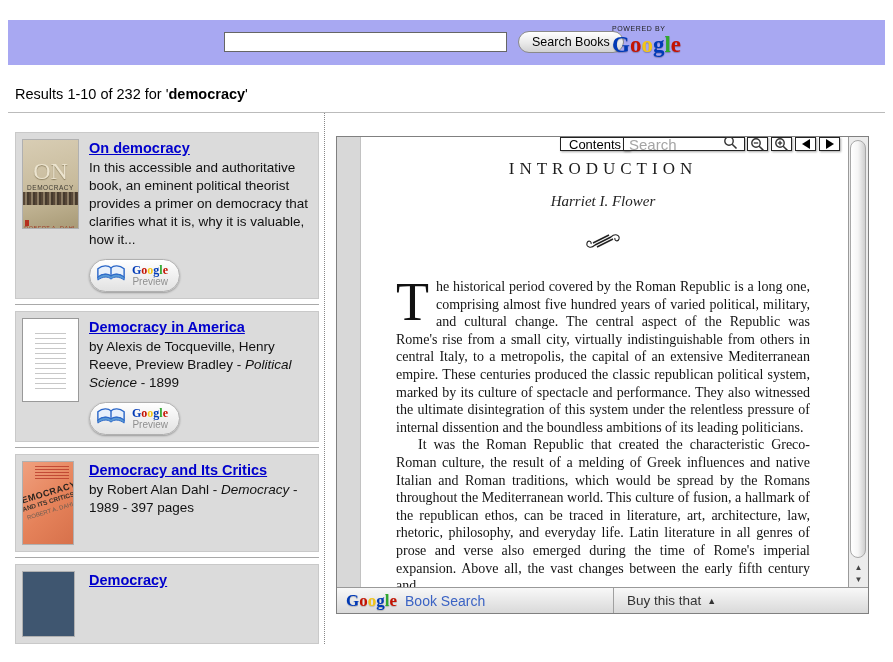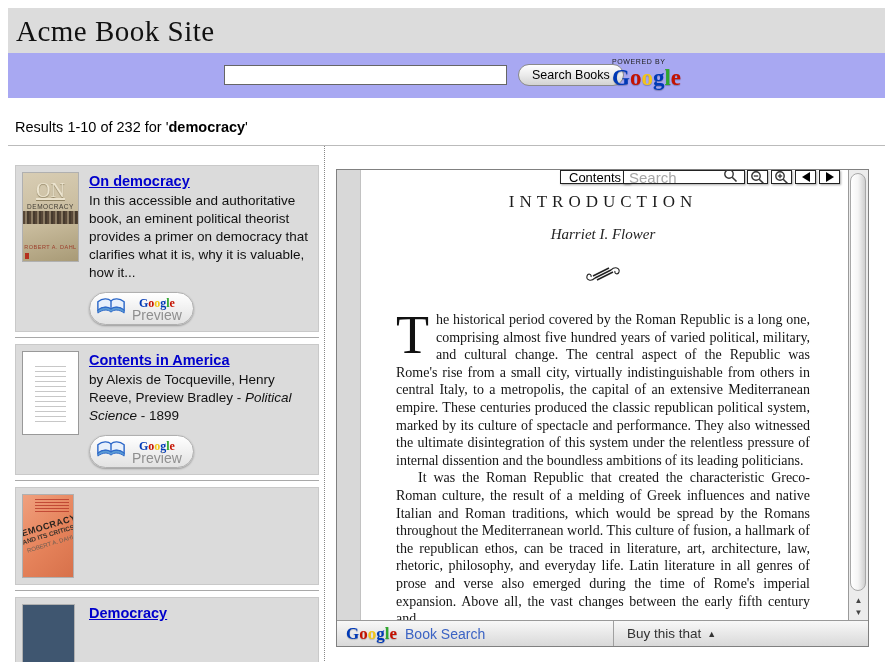--- a/index.html
+++ b/index.html
@@ -7,21 +7,21 @@
   #app { position:relative; width:893px; height:662px; overflow:hidden; background:#fff;
          font-family:"Liberation Sans", sans-serif; color:#000; }
   #inner { padding:8px; }
 
   
   .site-header { height:45px; background:#dcdcdc; }
   .site-header h1 { margin:0; padding:7px 0 0 8px; font-family:"Liberation Serif", serif;
                     font-weight:normal; font-size:29px; color:#111; letter-spacing:.5px; }
 
   
-  .search-band { position:relative; height:45px; background:#a8a8f2; }
+  .search-band { position:relative; height:45px; background:#a8a8f2;margin-top:12px; }
   .site-search { position:absolute; left:216px; top:12px; width:283px; height:20px;
                  border:1px solid #666; background:#fff; font-size:13px; padding:0 4px; }
   .search-books { position:absolute; left:510px; top:11px; height:22px; padding:0 13px;
                   border:1px solid #8a8a8a; border-radius:11px; font-size:12.5px; color:#000;
                   background:linear-gradient(#ffffff,#e9e9e9 55%,#d2d2d2); cursor:pointer;
                   font-family:"Liberation Sans", sans-serif; }
   .powered { position:absolute; left:604px; top:5px; line-height:1; }
   .powered-label { font-size:7px; letter-spacing:.6px; color:#222; margin-bottom:1px; }
   .google-logo { font-family:"Liberation Serif", serif; font-weight:bold; font-size:23px; line-height:23px;
                  text-shadow:0 1px 1px rgba(0,0,0,.25); }
@@ -44,28 +44,28 @@
   .rtitle { font-size:14.5px; font-weight:bold; color:#0000cc; text-decoration:underline; }
   .byline, .snippet { font-size:13.5px; line-height:18px; margin:2px 0 0; color:#111; }
   .it { font-style:italic; }
 
   
   .preview-btn { display:inline-flex; align-items:center; margin-top:10px; padding:3px 11px 3px 6px;
                  border:1px solid #b0b0b0; border-radius:17px; cursor:pointer;
                  background:linear-gradient(#ffffff,#e2e2e2); box-shadow:0 1px 2px rgba(0,0,0,.3); }
   .pv-text { margin-left:6px; text-align:center; line-height:12px; }
   .pv-google { font-family:"Liberation Serif", serif; font-weight:bold; font-size:12px; }
-  .pv-label { font-size:14px; color:#8f8f8f; }
+  .pv-label { font-size:10px; color:#8f8f8f;text-align:right; }
 
   
   .cover { border:1px solid #b0b0b0; overflow:hidden; position:relative; }
   .cover1 { width:57px; height:90px; background:linear-gradient(165deg,#d8cdb4 0%,#c8bb9c 55%,#a89a76 100%);
             text-align:center; }
-  .c1-on { font-family:"Liberation Serif", serif; font-size:20px; line-height:24px; margin-top:5px;
-           color:#ece4cf; text-shadow:0 1px 1px #8d8060;text-decoration:underline; }
+  .c1-on { font-family:"Liberation Serif", serif; font-size:24px; line-height:24px; margin-top:19px;
+           color:#ece4cf; text-shadow:0 1px 1px #8d8060; }
   .c1-demo { font-size:6.5px; color:#3f3b33; letter-spacing:.5px; margin-top:1px; }
   .c1-strip { height:13px; margin-top:1px;
               background:repeating-linear-gradient(90deg,#574737 0 2px,#8a7a62 2px 4px,#463a2d 4px 6px); }
   .c1-author { font-size:5.5px; color:#9c3c2a; margin-top:20px; letter-spacing:.5px; }
   .c1-mark { position:absolute; left:2px; bottom:2px; width:4px; height:6px; background:#b5301f; }
   .cover2 { width:57px; height:84px; background:#fff; border-color:#999; }
   .c2-lines { position:absolute; left:22%; right:22%; top:12%; bottom:12%; opacity:.75;
               background:repeating-linear-gradient(#fff 0 4px,#b5b5b5 4px 5px); }
   .cover3 { width:52px; height:84px; background:linear-gradient(135deg,#f0a07e 0%,#e5825a 55%,#d7714b 100%); }
   .c3-redlines { position:absolute; top:4px; left:12px; width:34px; height:13px; opacity:.75;
@@ -130,23 +130,20 @@
   .vf-buy .arrow { font-size:9px; margin-left:6px; }
   .vf-more { flex:1; border-left:1px solid #a0a0a0; display:flex; align-items:center; justify-content:center;
              cursor:pointer; }
 </style>
 </head>
 <body>
 
 <div id="app">
 <div id="inner">
 
-  <div class="site-header">
-    <h1>Acme Book Site</h1>
-  </div>
 
   <div class="search-band">
     <input class="site-search" type="text" value="" style="">
     <button class="search-books">Search Books</button>
     <div class="powered">
       <div class="powered-label">POWERED BY</div>
       <div class="google-logo"><span style="color: rgb(0, 57, 182);">G</span><span style="color: rgb(196, 18, 0);">o</span><span style="color: rgb(243, 197, 24);">o</span><span style="color: rgb(0, 57, 182);">g</span><span style="color: rgb(48, 167, 47);">l</span><span style="color: rgb(196, 18, 0);">e</span></div>
     </div>
   </div>
 
@@ -188,21 +185,21 @@
 
       <hr class="result-sep">
 
       <article class="result">
         <div class="thumb-box">
           <div class="cover cover2">
             <div class="c2-lines"></div>
           </div>
         </div>
         <div class="rtext">
-          <a class="rtitle" href="#">Contents in America</a>
+          <a class="rtitle" href="#">Democracy in America</a>
           <p class="byline"><span>by Alexis de Tocqueville, Henry Reeve, Preview Bradley - </span><span class="it">Political Science</span><span> - 1899</span></p>
           <div class="preview-btn">
             <span>
               <svg width="30" height="21" viewBox="0 0 32 22">
                 <path d="M2 6 C7 2, 13 2, 16 5 C19 2, 25 2, 30 6 L30 15 C25 11, 19 11, 16 14 C13 11, 7 11, 2 15 Z" fill="#e8f0fb" stroke="#2a66c8" stroke-width="1.5"></path>
                 <path d="M16 5 L16 14" stroke="#2a66c8" stroke-width="1.5" fill="none"></path>
                 <path d="M2 15 L2 18 C7 14, 13 14, 16 17 C19 14, 25 14, 30 18 L30 15 C25 11, 19 11, 16 14 C13 11, 7 11, 2 15 Z" fill="#5b9bd5" stroke="#2a66c8" stroke-width="1"></path>
               </svg>
             </span>
             <span class="pv-text">
@@ -218,20 +215,24 @@
       <article class="result">
         <div class="thumb-box">
           <div class="cover cover3">
             <div class="c3-redlines"></div>
             <div class="c3-rot">
               <div class="c3-l1">DEMOCRACY</div>
               <div class="c3-l2">AND ITS CRITICS</div>
               <div class="c3-l3">ROBERT A. DAHL</div>
             </div>
           </div>
+        </div>
+        <div class="rtext">
+          <a class="rtitle" href="#">Democracy and Its Critics</a>
+          <p class="byline"><span>by Robert Alan Dahl - </span><span class="it">Democracy</span><span> - 1989 - 397 pages</span></p>
         </div>
       </article>
 
       <hr class="result-sep">
 
       <article class="result">
         <div class="thumb-box">
           <div class="cover cover4">
             
             

